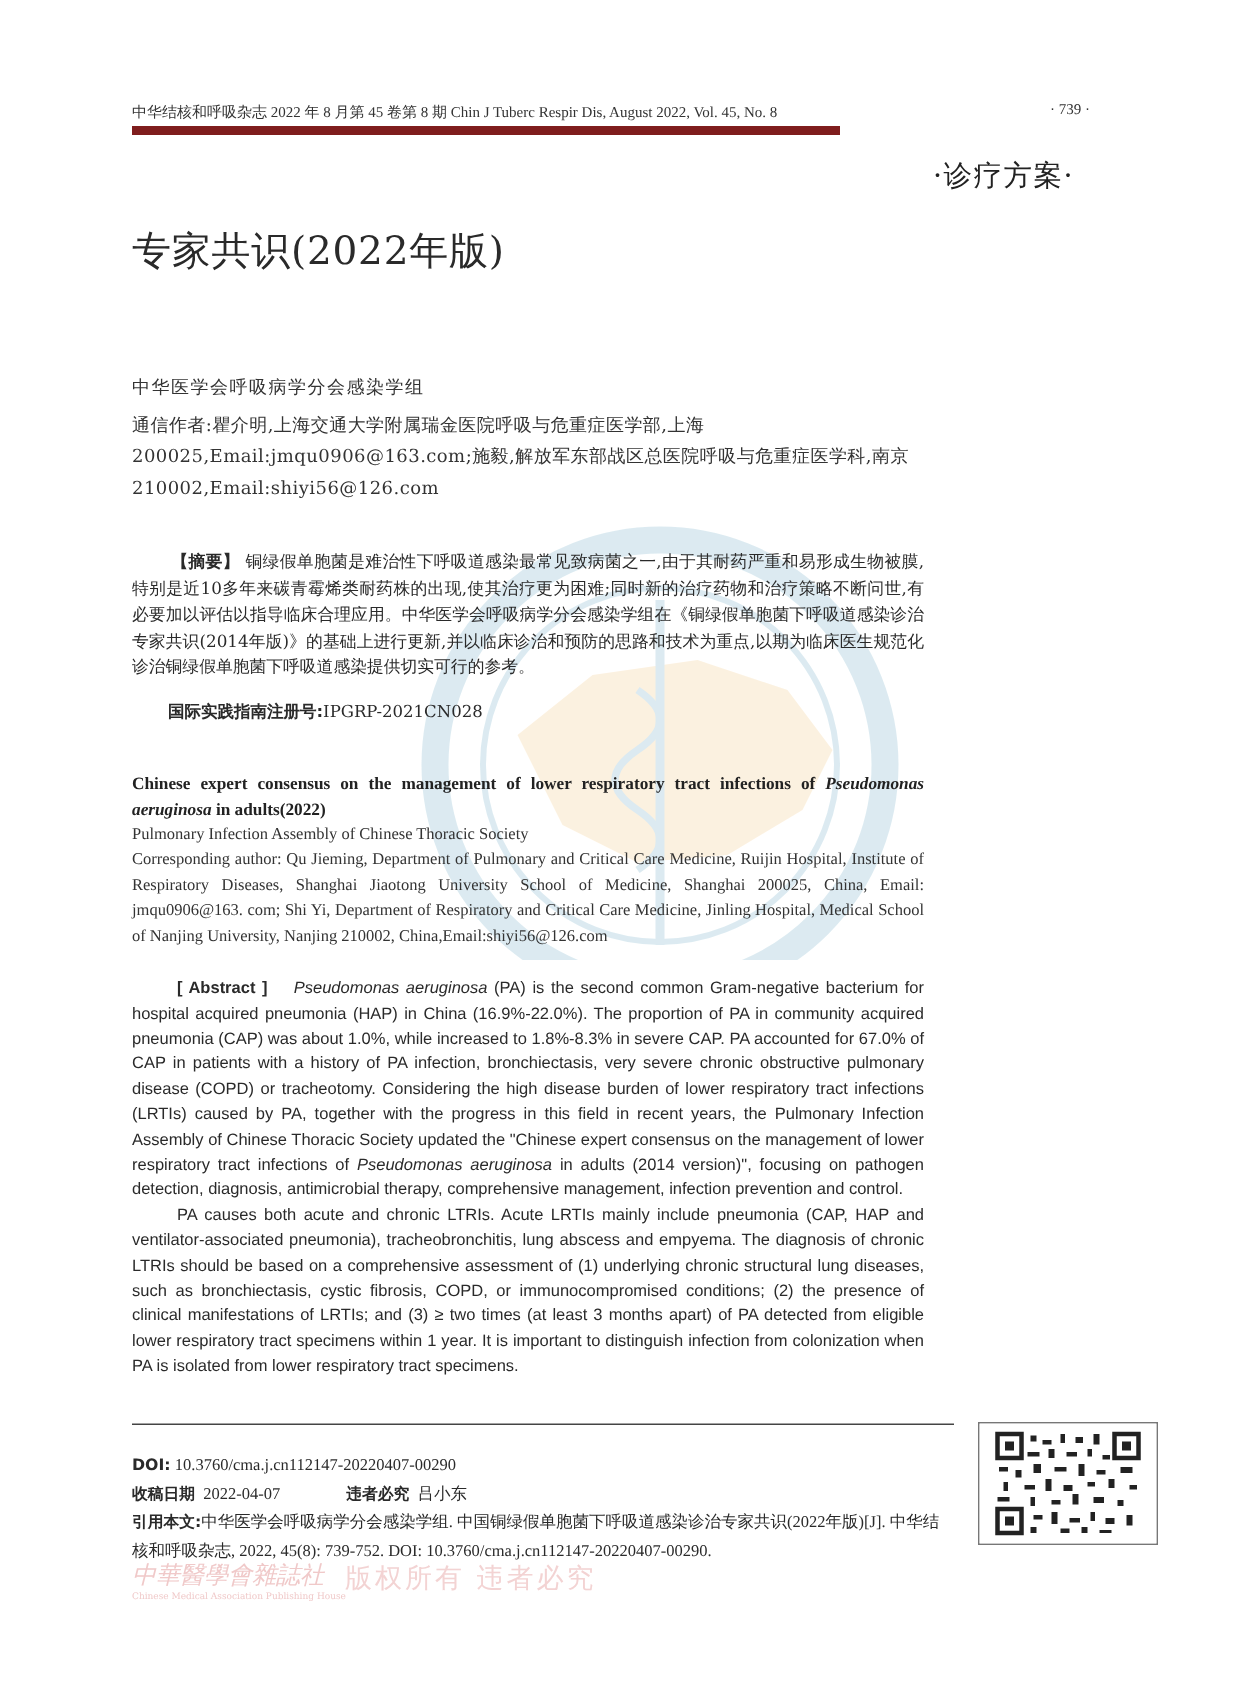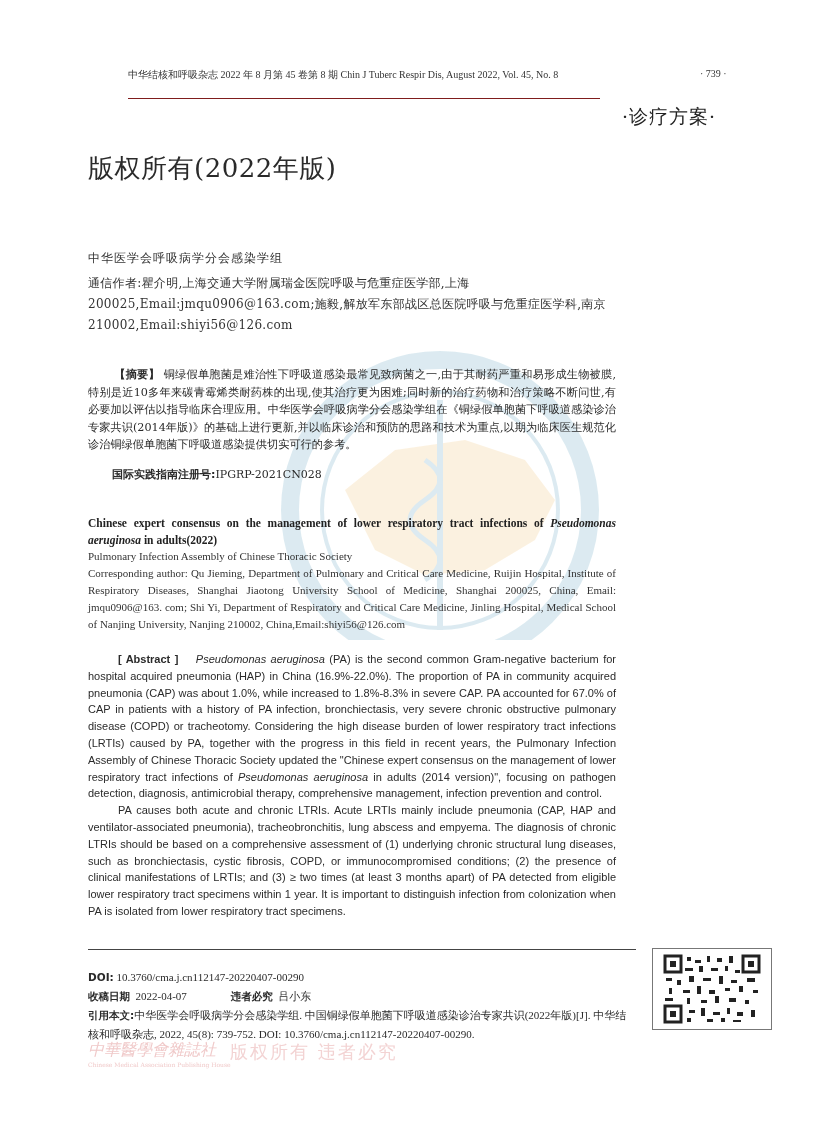--- a/index.html
+++ b/index.html
@@ -1,18 +1,18 @@
 <!DOCTYPE html>
 <html><head>
 <meta charset="utf-8">
 <style>
   html,body{margin:0;padding:0;background:#fff;}
   body{width:833px;height:1122px;position:relative;overflow:hidden;font-family:"DejaVu Serif","Liberation Serif",serif;color:#222;}
   .abs{position:absolute;}
-  .running-head{left:88px;top:68px;width:472px;font-size:10px;color:#333;border-bottom:1px solid #7f1d1d;padding-bottom:16px;white-space:nowrap;font-family:"Liberation Serif",serif;margin-left:40px;}
+  .running-head{left:88px;top:68px;width:472px;font-size:10px;color:#333;border-bottom:6px solid #7f1d1d;padding-bottom:2px;white-space:nowrap;font-family:"Liberation Serif",serif;}
   .page-no{left:700px;top:68px;font-size:10px;color:#333;font-family:"Liberation Serif",serif;}
   .section-tag{left:622px;top:104px;font-size:19px;color:#222;letter-spacing:1px;font-family:"DejaVu Serif",serif;}
   .title{left:88px;top:150px;font-size:26px;line-height:36px;color:#2a2a2a;font-family:"DejaVu Serif",serif;letter-spacing:0.5px;}
   .authors{left:88px;top:250px;font-size:12px;color:#333;letter-spacing:1px;}
   .corr{left:88px;top:273px;width:532px;font-size:12px;line-height:21px;color:#333;letter-spacing:0.3px;}
   .zh-abstract{left:88px;top:366px;width:528px;font-size:11.2px;line-height:17.5px;color:#2a2a2a;text-align:justify;}
   .zh-abstract .lbl{font-weight:bold;font-family:"DejaVu Sans",sans-serif;}
   .reg{left:112px;top:467px;font-size:11px;color:#2a2a2a;}
   .reg .lbl{font-weight:bold;font-family:"DejaVu Sans",sans-serif;}
   .en-title{left:88px;top:515px;width:528px;font-size:11.5px;line-height:17px;font-weight:bold;text-align:justify;font-family:"Liberation Serif",serif;color:#222;}
@@ -37,21 +37,21 @@
 
 <svg class="abs watermark" viewBox="0 0 410 300">
   <circle cx="205" cy="170" r="150" fill="none" stroke="#9cc6d8" stroke-width="18"></circle>
   <circle cx="205" cy="170" r="118" fill="none" stroke="#9cc6d8" stroke-width="4"></circle>
   <path d="M110 150 L160 110 L230 100 L290 120 L320 160 L300 200 L250 230 L190 235 L140 210 Z" fill="#f6d8a8"></path>
   <path d="M205 60 L205 290" stroke="#9cc6d8" stroke-width="6"></path>
   <path d="M190 120 Q220 140 190 160 Q160 180 190 200 Q220 220 190 240" fill="none" stroke="#9cc6d8" stroke-width="5"></path>
 </svg>
 
 <div class="abs title">
-  <div>版权所有(2022年版)</div>
+  <div>专家共识(2022年版)</div>
 </div>
 
 <div class="abs authors">中华医学会呼吸病学分会感染学组</div>
 <div class="abs corr">通信作者:瞿介明,上海交通大学附属瑞金医院呼吸与危重症医学部,上海200025,Email:jmqu0906@163.com;施毅,解放军东部战区总医院呼吸与危重症医学科,南京210002,Email:shiyi56@126.com</div>
 
 <div class="abs zh-abstract">
   <span style="display:inline-block;width:26px"></span><span class="lbl">【摘要】</span>
   <span>铜绿假单胞菌是难治性下呼吸道感染最常见致病菌之一,由于其耐药严重和易形成生物被膜,特别是近10多年来碳青霉烯类耐药株的出现,使其治疗更为困难;同时新的治疗药物和治疗策略不断问世,有必要加以评估以指导临床合理应用。中华医学会呼吸病学分会感染学组在《铜绿假单胞菌下呼吸道感染诊治专家共识(2014年版)》的基础上进行更新,并以临床诊治和预防的思路和技术为重点,以期为临床医生规范化诊治铜绿假单胞菌下呼吸道感染提供切实可行的参考。</span>
 </div>
 <div class="abs reg">

